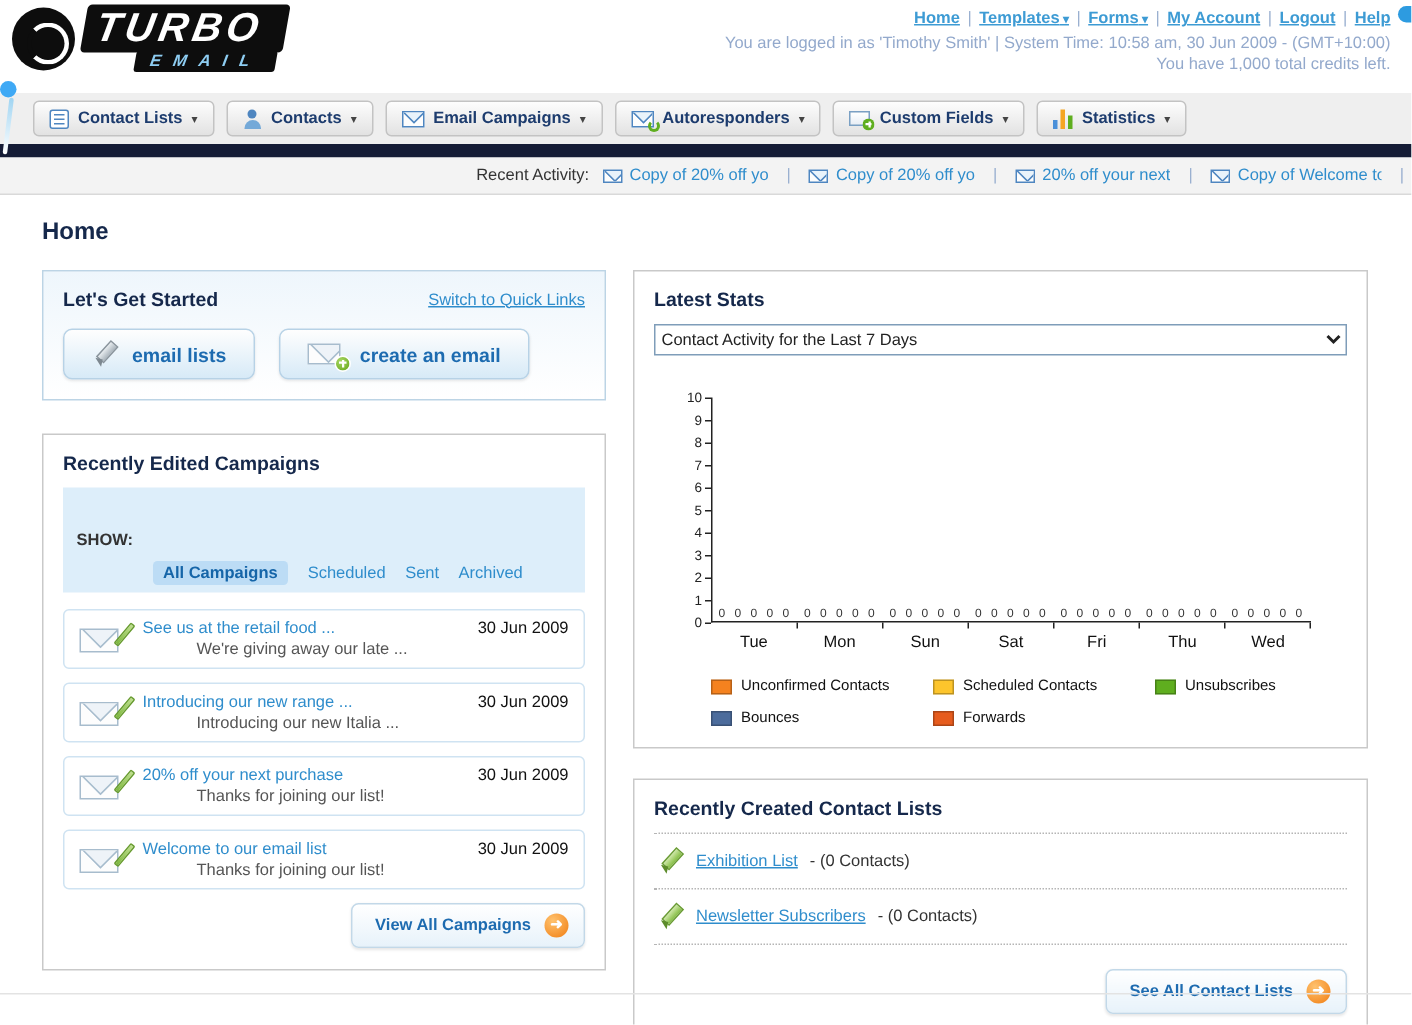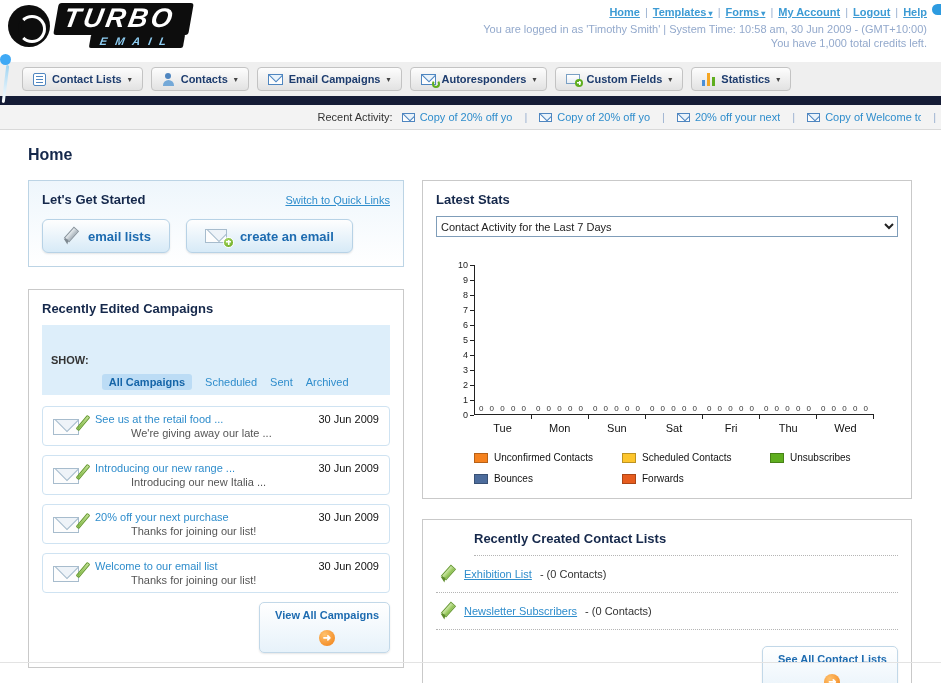--- a/index.html
+++ b/index.html
@@ -98,40 +98,40 @@
   .show-label { font-size: 11px; font-weight: bold; color: #333; }
   .camp-tab { color: #2f8dcc; cursor: pointer; }
   .camp-tab.active { background: #bcdcf5; color: #1565a8; font-weight: bold; padding: 2px 7px; border-radius: 3px; }
   .camp-list { margin-top: 11px; }
   .camp-row { display: flex; align-items: center; gap: 10px; border: 1px solid #cfe3f2; border-radius: 4px; padding: 6px 10px; margin-bottom: 9px; background: #fff; cursor: pointer; }
   .camp-text { flex: 1; display: flex; flex-direction: column; gap: 2px; }
   .camp-title { color: #2f8dcc; font-size: 11px; cursor: pointer; }
   .camp-sub { color: #555; font-size: 11px; margin-left: 36px; }
   .camp-date { font-size: 11px; color: #111; align-self: flex-start; }
   .btn-row { text-align: right; margin-top: 6px; }
-  .pill-btn { display: inline-flex; align-items: center; gap: 9px; padding: 6px 10px 6px 15px; border: 1px solid #c2d8e8; border-radius: 5px; background: linear-gradient(#ffffff, #e7f2fa); color: #1d6bb0; font-weight: bold; font-size: 11px; cursor: pointer; box-shadow: 0 1px 2px rgba(0,0,0,.10); flex-direction: column; }
+  .pill-btn { display: inline-flex; align-items: center; gap: 9px; padding: 6px 10px 6px 15px; border: 1px solid #c2d8e8; border-radius: 5px; background: linear-gradient(#ffffff, #e7f2fa); color: #1d6bb0; font-weight: bold; font-size: 11px; cursor: pointer; box-shadow: 0 1px 2px rgba(0,0,0,.10); }
 
   .stats-select { width: 100%; margin-top: 9px; font-size: 11px; font-family: "Liberation Sans", sans-serif; height: 21px; border: 1px solid #7f9db9; background: #fff; color: #222; }
 
   .chart-wrap { margin-top: 28px; padding-left: 38px; }
   .plot { position: relative; width: 400px; height: 150px; border-left: 1px solid #222; border-bottom: 1px solid #222; }
   .ytick { position: absolute; left: -32px; width: 31px; display: flex; justify-content: flex-end; align-items: center; gap: 2px; font-size: 9px; color: #222; height: 8px; line-height: 8px; }
   .ydash { width: 4px; height: 1px; background: #222; display: inline-block; }
   .day-groups { position: absolute; inset: 0; display: flex; }
   .day-group { flex: 1; position: relative; }
   .zeros { position: absolute; bottom: 1px; left: 0; right: 0; text-align: center; font-size: 8px; color: #333; letter-spacing: 2px; white-space: nowrap; }
   .xtick { position: absolute; right: 0; bottom: -5px; width: 1px; height: 4px; background: #222; }
   .x-labels { display: flex; width: 400px; margin-top: 7px; }
   .xlab { flex: 1; text-align: center; font-size: 11px; color: #111; }
   .legend { display: flex; flex-wrap: wrap; width: 445px; margin-top: 18px; row-gap: 10px; }
   .leg-item { display: flex; align-items: center; gap: 6px; width: 148px; font-size: 10px; color: #111; }
   .swatch { width: 14px; height: 10px; display: inline-block; border: 1px solid rgba(0,0,0,.25); flex: 0 0 auto; }
 
   .lists-panel { margin-top: 20px; }
-  .lists-panel .panel-title { padding-bottom: 9px; border-bottom: 1px dotted #b5b5b5; margin-left: 38px; }
+  .lists-panel .panel-title { padding-bottom: 9px; border-bottom: 1px dotted #b5b5b5; }
   .cl-row { display: flex; align-items: center; gap: 8px; padding: 9px 2px; border-bottom: 1px dotted #b5b5b5; cursor: pointer; }
   .cl-link { color: #2f8dcc; text-decoration: underline; cursor: pointer; }
   .cl-suffix { color: #333; }
   .lists-panel .btn-row { margin-top: 16px; }
 
   .footer-line { position: absolute; left: 0; right: 0; bottom: 20px; border-top: 1px solid #e3e3e3; }
 </style>
 </head>
 <body>
 

